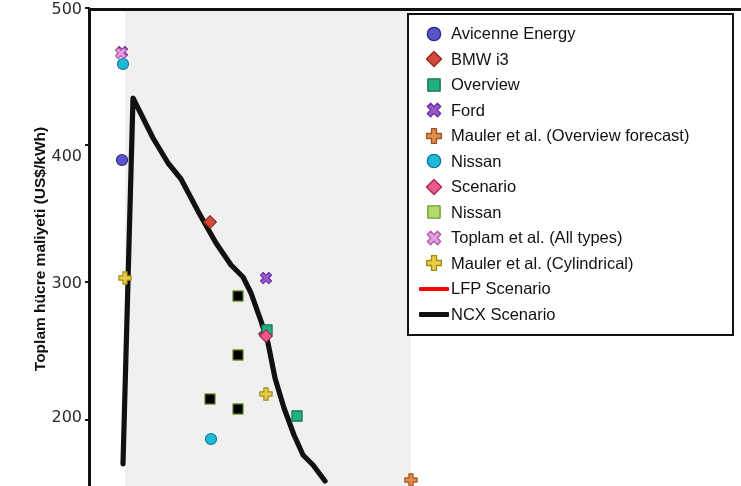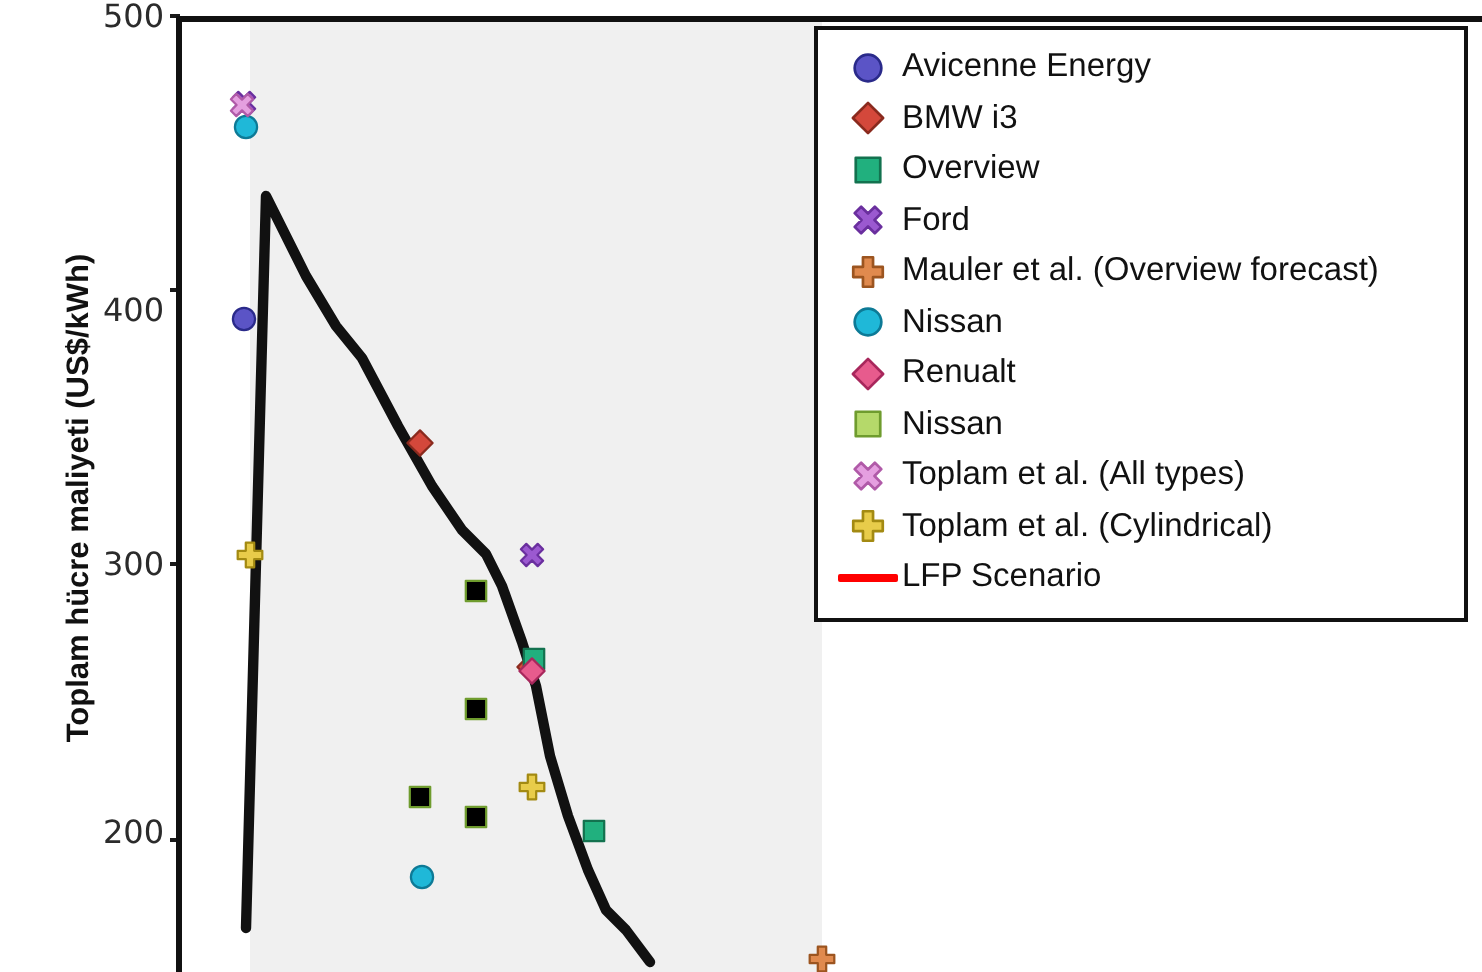--- a/index.html
+++ b/index.html
@@ -244,21 +244,21 @@
           </svg>
         </div>
         <div class="legend-text">Nissan</div>
       </div>
       <div class="legend-row">
         <div class="legend-swatch">
           <svg width="18" height="18" viewBox="0 0 20 20">
             <polygon points="10,1.6 18.4,10 10,18.4 1.6,10" fill="#e75b8d" stroke="#a8275c" stroke-width="1.5" stroke-linejoin="round"></polygon>
           </svg>
         </div>
-        <div class="legend-text">Renualt</div>
+        <div class="legend-text">Scenario</div>
       </div>
       <div class="legend-row">
         <div class="legend-swatch">
           <svg width="18" height="18" viewBox="0 0 20 20">
             <rect x="3.2" y="3.2" width="13.6" height="13.6" fill="#b5d96a" stroke="#6f9c2e" stroke-width="1.5" stroke-linejoin="round"></rect>
           </svg>
         </div>
         <div class="legend-text">Nissan</div>
       </div>
       <div class="legend-row">
@@ -268,23 +268,29 @@
           </svg>
         </div>
         <div class="legend-text">Toplam et al. (All types)</div>
       </div>
       <div class="legend-row">
         <div class="legend-swatch">
           <svg width="18" height="18" viewBox="0 0 20 20">
             <polygon points="7.2,1.8 12.8,1.8 12.8,7.2 18.2,7.2 18.2,12.8 12.8,12.8 12.8,18.2 7.2,18.2 7.2,12.8 1.8,12.8 1.8,7.2 7.2,7.2" fill="#e8cc4a" stroke="#a38a12" stroke-width="1.5" stroke-linejoin="round"></polygon>
           </svg>
         </div>
-        <div class="legend-text">Toplam et al. (Cylindrical)</div>
+        <div class="legend-text">Mauler et al. (Cylindrical)</div>
       </div>
       <div class="legend-row">
         <div class="legend-swatch">
           <div class="lineswatch" style="background: rgb(255, 0, 0); height: 4px;"></div>
         </div>
         <div class="legend-text">LFP Scenario</div>
       </div>
+      <div class="legend-row">
+        <div class="legend-swatch">
+          <div class="lineswatch" style="background: rgb(17, 17, 17); height: 5px;"></div>
+        </div>
+        <div class="legend-text">NCX Scenario</div>
+      </div>
     </div>
 
 </div>
 
 </body></html>

